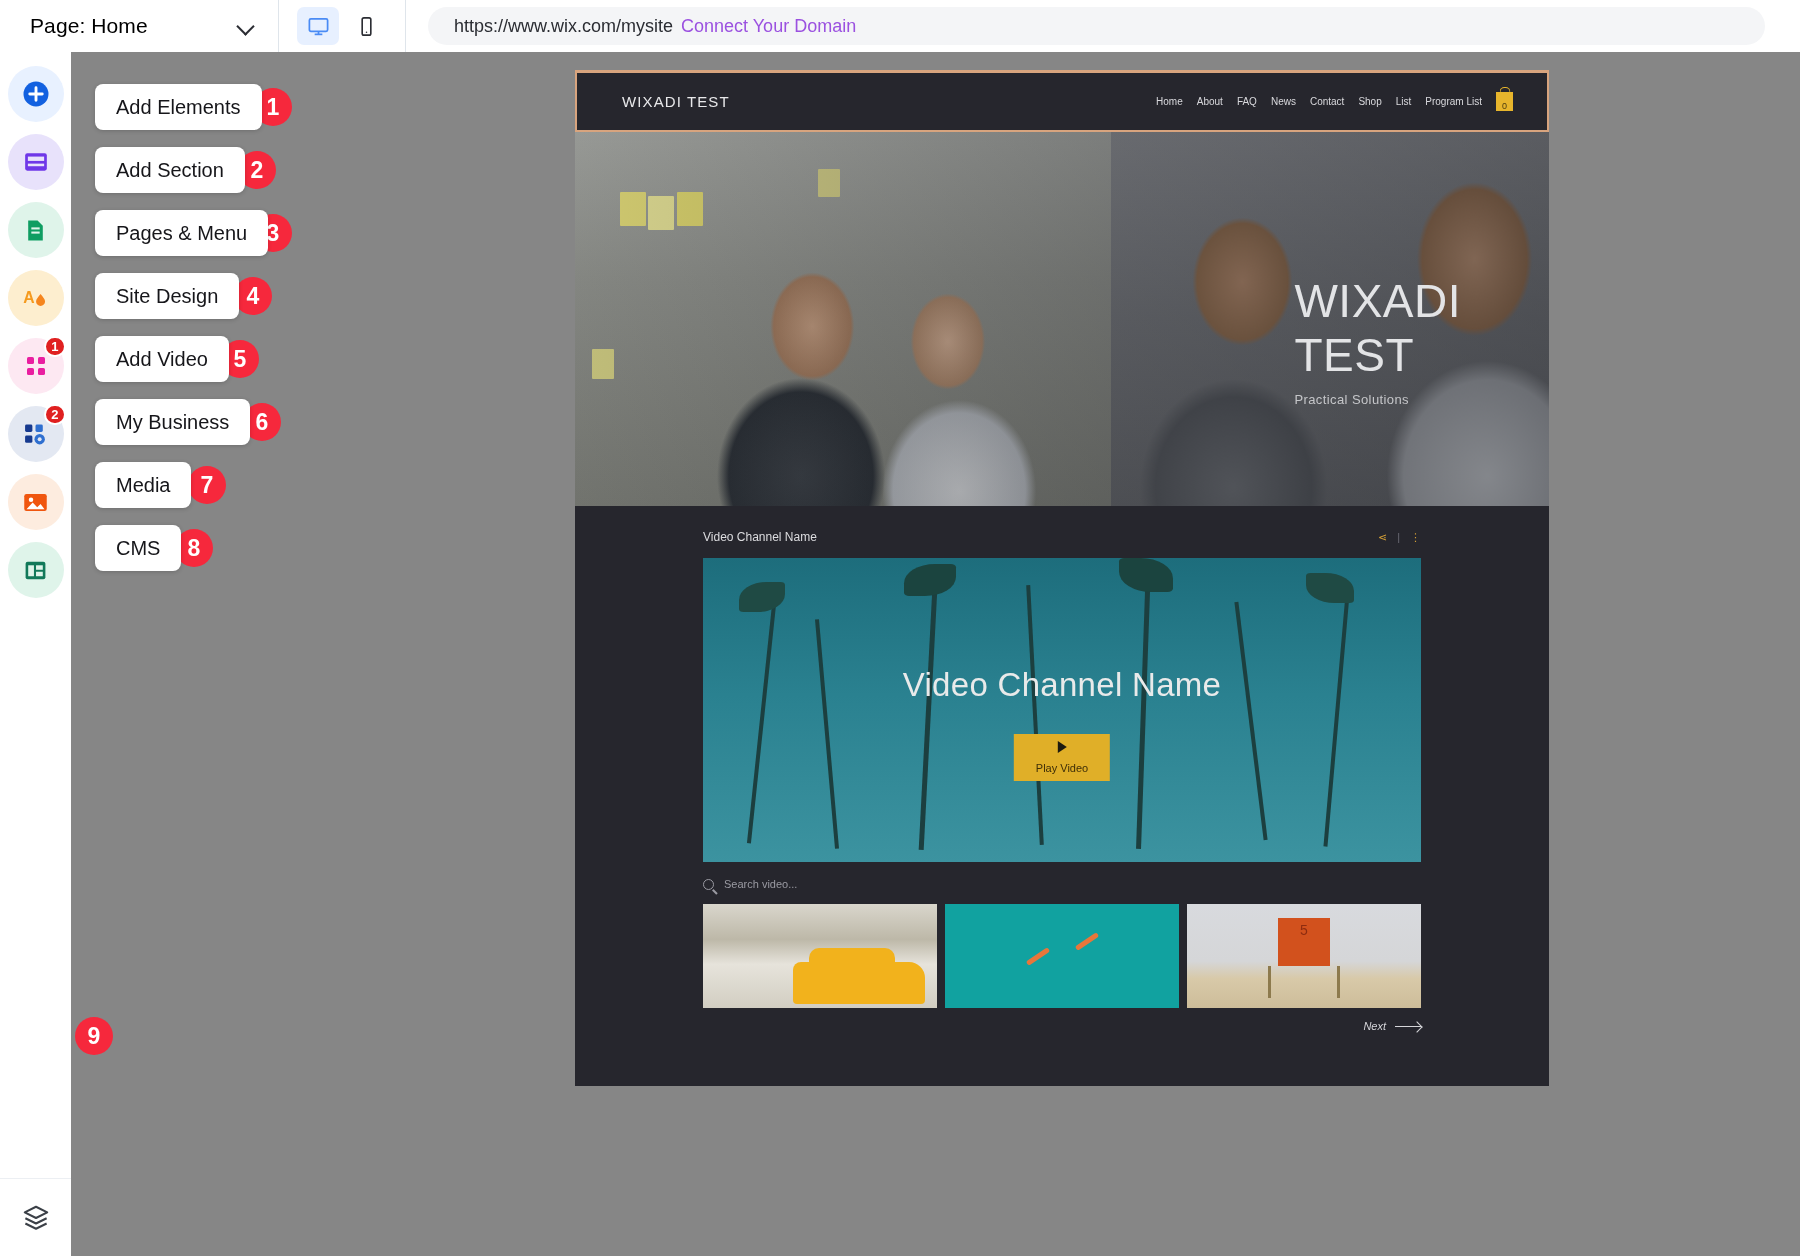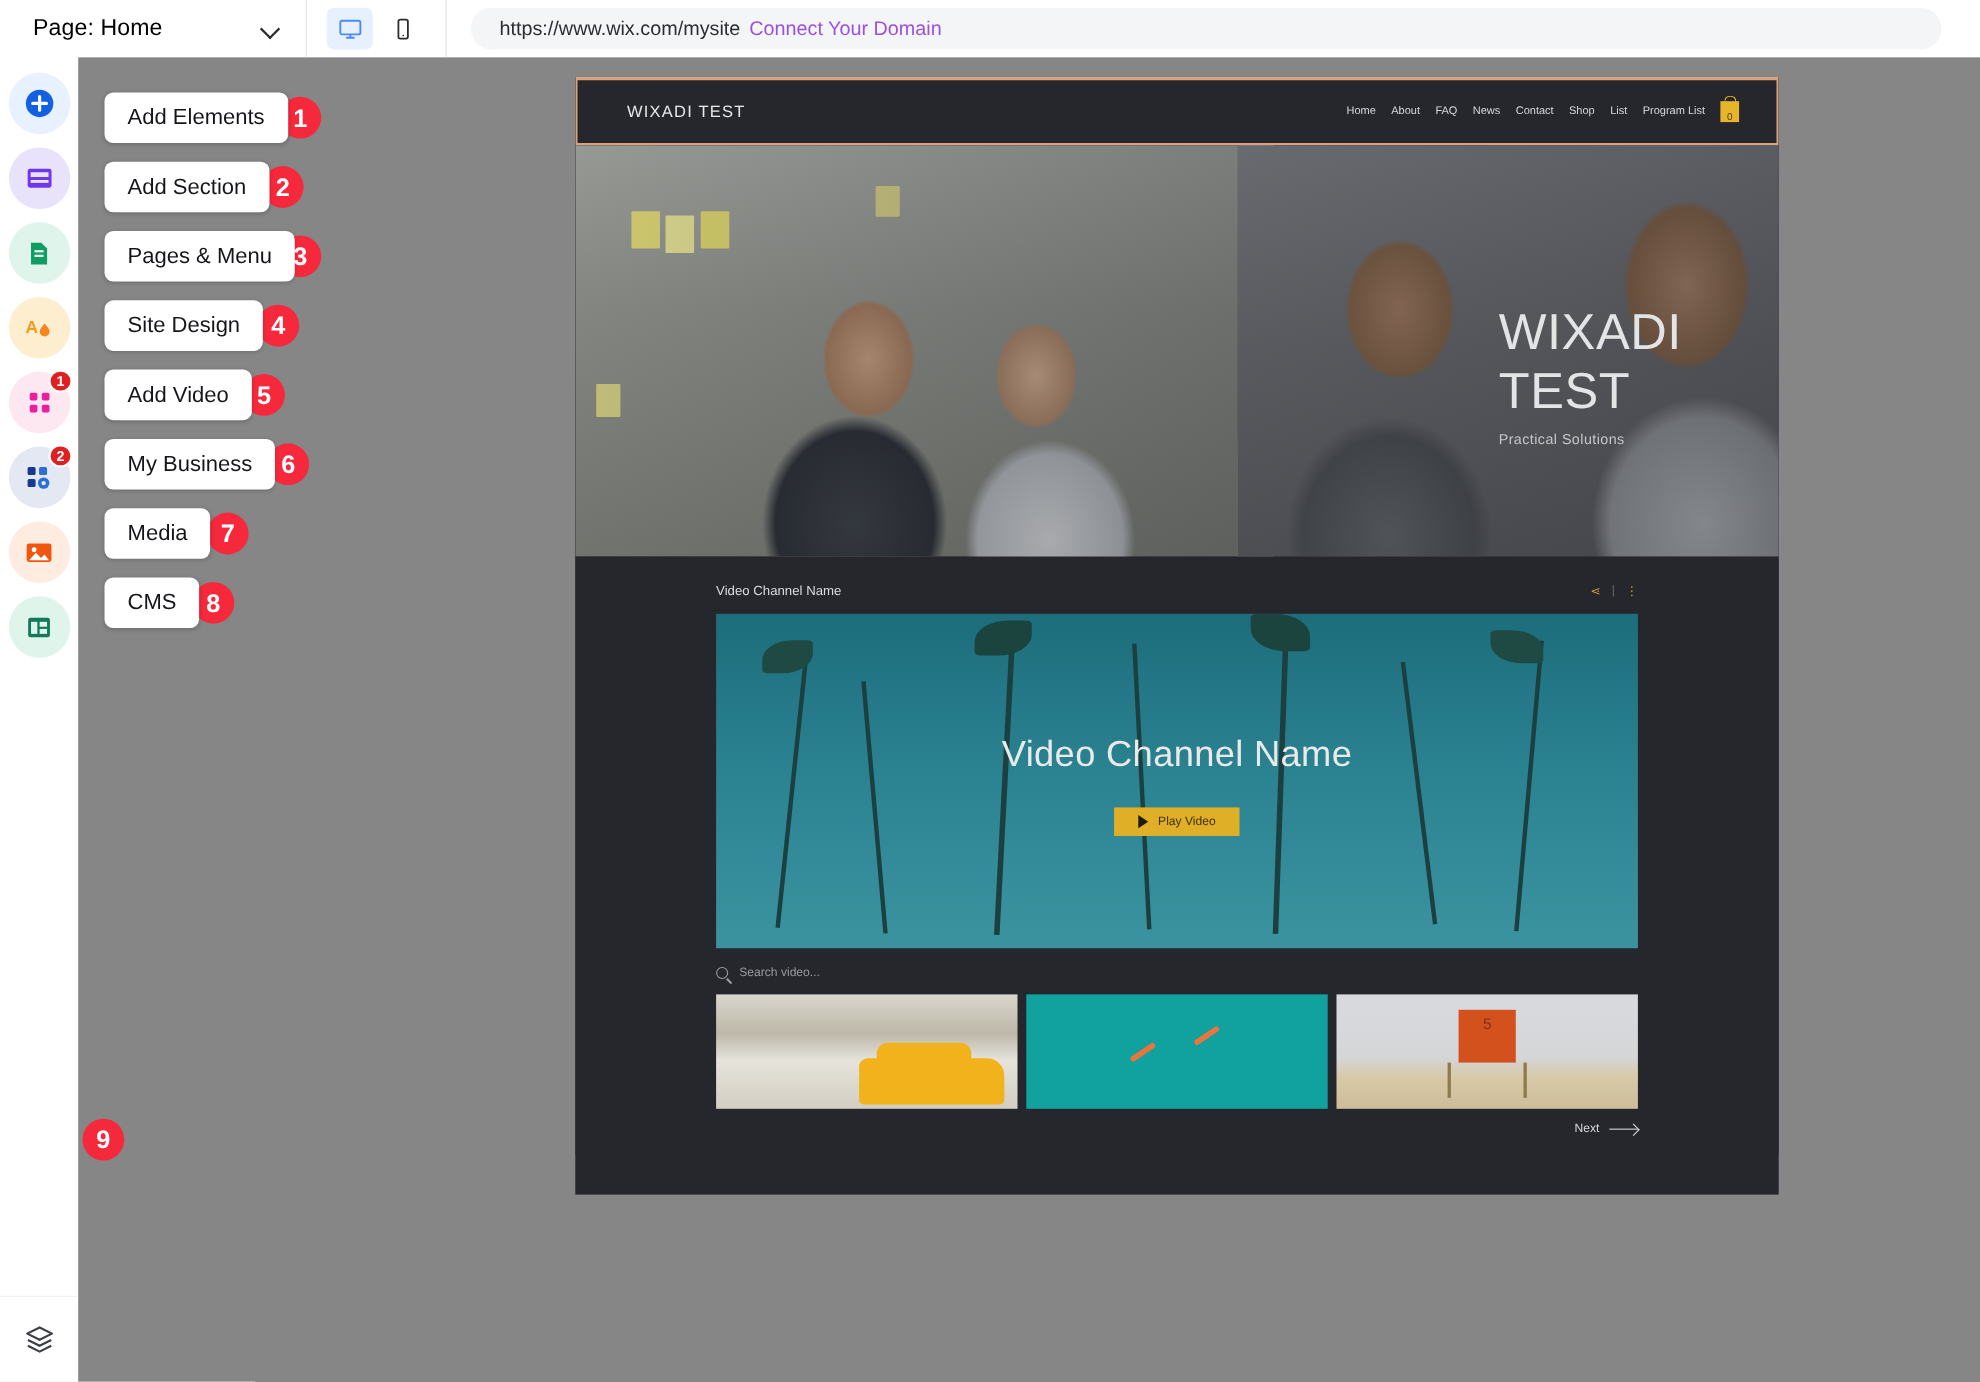--- a/index.html
+++ b/index.html
@@ -102,22 +102,22 @@
   }
   .layers-badge {
     position: absolute; left: 75px; top: 1017px;
     width: 38px; height: 38px; border-radius: 50%;
     background: #f6283c; color: #fff; font-size: 23px; font-weight: bold;
     display: flex; align-items: center; justify-content: center; z-index: 40;
   }
 
   
   .site {
-    position: absolute; left: 452px; top: 18px;
-    width: 1094px; height: 1016px; background: #26262d;
+    position: absolute; left: 504px; top: 18px;
+    width: 974px; height: 1016px; background: #26262d;
     overflow: hidden;
   }
   .site-header {
     position: relative; height: 62px; background: #26262d;
     border: 2px solid #d8a47e; border-top: 3px solid #d8a47e;
     display: flex; align-items: center; justify-content: space-between;
     padding: 0 34px 0 45px;
   }
   .site-logo { font-size: 15px; color: #e8e8ea; letter-spacing: 1.1px; }
   .site-nav { display: flex; align-items: center; gap: 14px; }
@@ -183,20 +183,21 @@
   .palm { position: absolute; background: #1c3f3f; }
   .vp-title {
     position: absolute; left: 0; right: 0; top: 108px; text-align: center;
     font-size: 33px; color: #e9eaea; font-weight: 400; letter-spacing: .3px;
   }
   .play-btn {
     position: absolute; left: 50%; top: 176px; transform: translateX(-50%);
     background: #e0af28; color: #3e2f08; font-size: 11px;
     padding: 7px 22px; display: flex; align-items: center; gap: 9px;
     cursor: pointer;
+    flex-direction: column;
   }
   .play-tri {
     width: 0; height: 0; border-left: 9px solid #1d1a10;
     border-top: 6px solid transparent; border-bottom: 6px solid transparent;
   }
   .vsearch {
     margin: 16px 128px 0; display: flex; align-items: center; gap: 10px;
     font-size: 11px; color: #9a9aa2; cursor: text;
   }
   .mag { width: 11px; height: 11px; border: 1.6px solid #9a9aa2; border-radius: 50%;
@@ -215,21 +216,21 @@
                  background:#f2b21c; border-radius: 10px 10px 0 0; }
   .kayak { position: absolute; width: 26px; height: 5px; background: #e8763a;
            border-radius: 3px; transform: rotate(-34deg); }
   .tower { position: absolute; left: 50%; top: 14px; transform: translateX(-50%);
            width: 52px; height: 48px; background: #d2511d; }
   .tower-num { position: absolute; left: 0; right: 0; top: 18px; text-align: center;
                font-size: 14px; color: #8d2c10; }
   .tower-legs { position: absolute; left: 50%; top: 62px; transform: translateX(-50%);
                 width: 72px; height: 32px; border-left: 3px solid #8d7a4d;
                 border-right: 3px solid #8d7a4d; }
-  .next-row { display: flex; justify-content: flex-end; padding: 12px 128px 18px; }
+  .next-row { display: flex; justify-content: flex-end; padding: 12px 128px 18px; font-style: italic; }
   .next-link { display: flex; align-items: center; gap: 9px; font-size: 11px;
                color: #d6d6da; cursor: pointer; }
   .arrow { width: 26px; height: 1px; background: #d6d6da; position: relative; }
   .arrow::after { content:""; position:absolute; right:0; top:-3px; width:7px; height:7px;
                   border-right:1px solid #d6d6da; border-top:1px solid #d6d6da;
                   transform: rotate(45deg); }
 </style>
 </head>
 <body>
 

